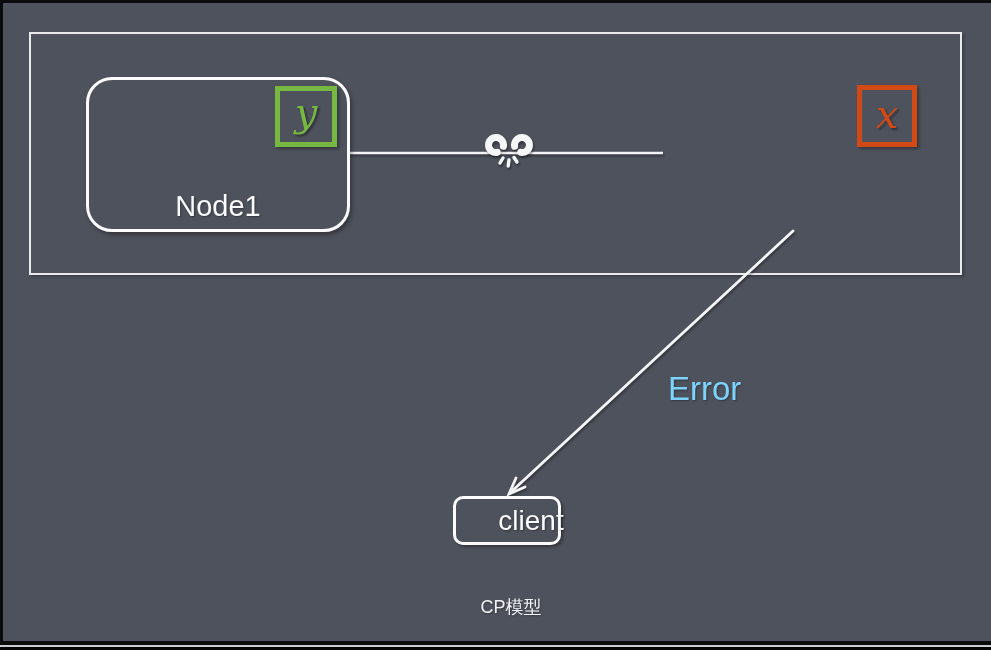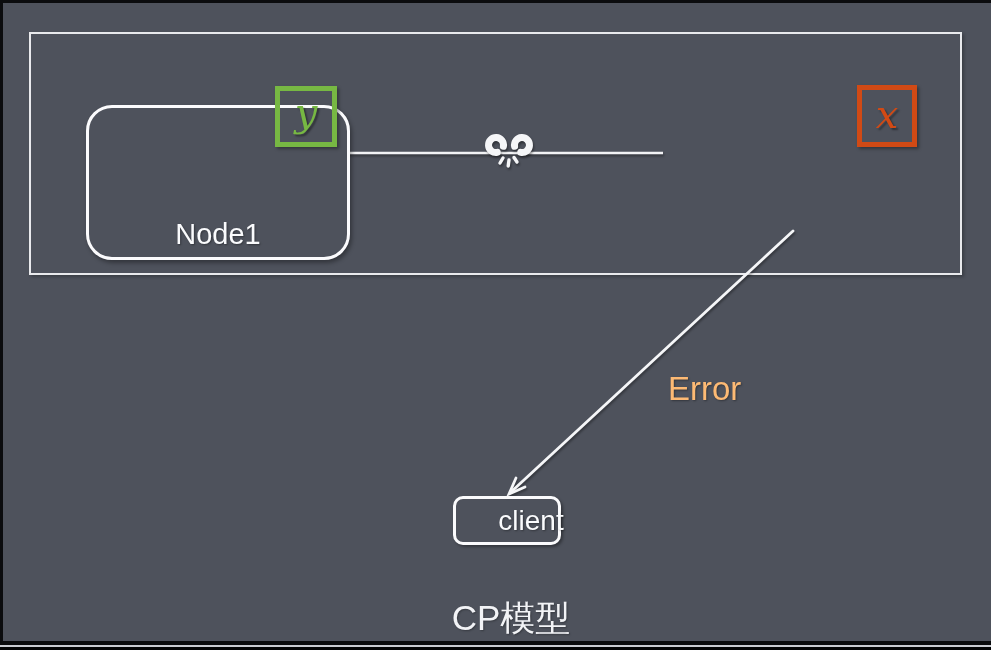--- a/index.html
+++ b/index.html
@@ -21,21 +21,20 @@
   .cluster{
     position:absolute;left:29px;top:32px;width:929px;height:239px;
     border:2px solid #e9eaed;
     box-shadow:2px 2px 3px rgba(0,0,0,0.25);
   }
   .node{
     position:absolute;
     border:3px solid #fbfbfd;
     border-radius:26px;
     box-shadow:2px 3px 4px rgba(0,0,0,0.35);
-    margin-top:28px;
   }
   .node1{left:86px;top:77px;width:258px;height:149px;}
   .node2{left:663px;top:73px;width:258px;height:151px;}
   .node-label{
     position:absolute;left:0;right:0;bottom:6px;
     text-align:center;
     font-size:29px;color:#fafbfd;
     text-shadow:1px 1px 2px rgba(0,0,0,0.35);
   }
   .badge{
@@ -48,37 +47,37 @@
   .badge-letter{
     font-family:"DejaVu Serif","Liberation Serif",serif;
     font-style:italic;font-size:40px;line-height:1;
     text-shadow:2px 2px 2px rgba(0,0,0,0.4);
   }
   .badge-y .badge-letter{color:#77b843;padding-bottom:10px;}
   .badge-x .badge-letter{color:#d14a15;padding-bottom:4px;}
   .overlay{position:absolute;left:0;top:0;width:991px;height:650px;pointer-events:none;}
   .error-label{
     position:absolute;left:668px;top:370px;
-    font-size:33px;color:#fdba74;
+    font-size:33px;color:#7dd3fc;
     text-shadow:1px 1px 2px rgba(0,0,0,0.35);
   }
   .client-box{
     position:absolute;left:453px;top:496px;width:102px;height:43px;
     border:3px solid #fbfbfd;border-radius:10px;
     display:flex;align-items:center;justify-content:center;
     box-shadow:2px 2px 3px rgba(0,0,0,0.35);
   }
   .client-label{
     font-size:28px;color:#fafbfd;line-height:1;
     text-shadow:1px 1px 2px rgba(0,0,0,0.35);
     margin-left:48px;
   }
   .caption{
     position:absolute;left:391px;top:595px;width:240px;
-    text-align:center;font-size:35px;color:#f2f3f6;
+    text-align:center;font-size:18px;color:#f2f3f6;
     text-shadow:1px 1px 2px rgba(0,0,0,0.3);
   }
 </style>
 </head>
 <body>
 
 <div class="stage">
 
   <div class="frame-top"></div>
   <div class="frame-left"></div>

